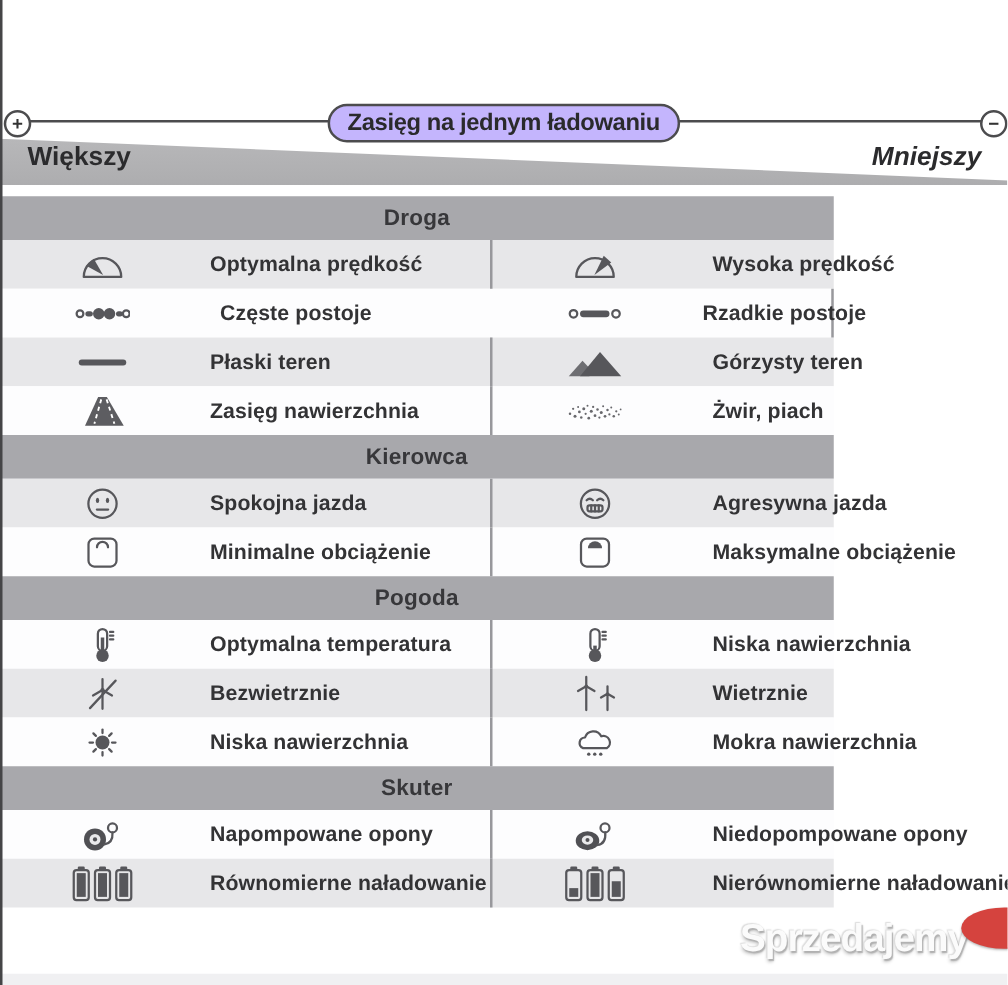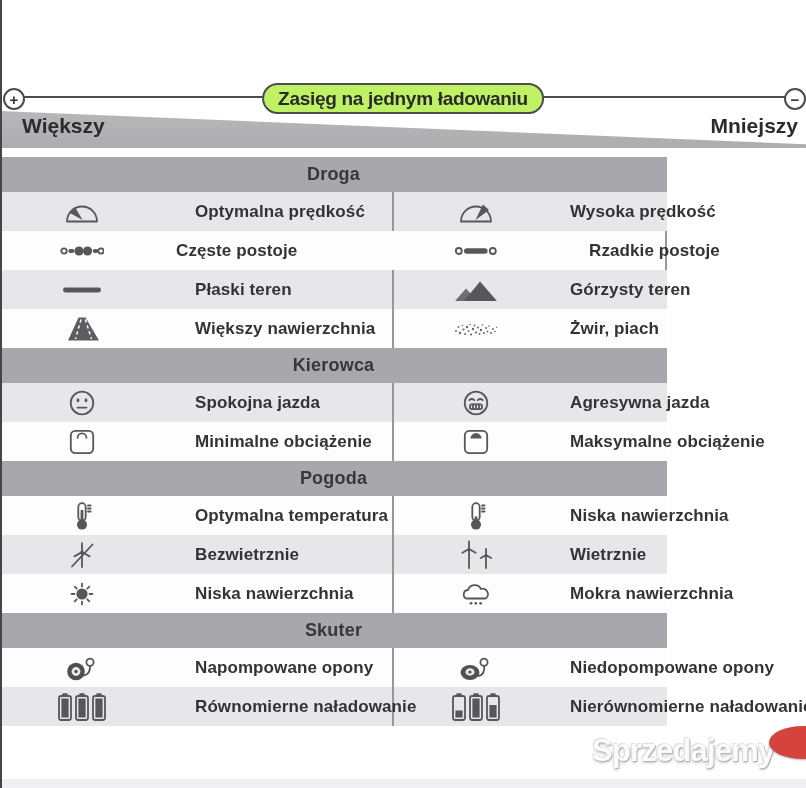--- a/index.html
+++ b/index.html
@@ -7,53 +7,53 @@
     width:806px;height:788px;position:relative;overflow:hidden;
     background:#ffffff;font-family:"Liberation Sans",sans-serif;
     -webkit-font-smoothing:antialiased;
   }
   .edge-left{position:absolute;left:0;top:0;width:2px;height:788px;background:#454547;z-index:5;}
   .bottom-strip{position:absolute;left:0;bottom:0;width:806px;height:9px;background:#f0f0f2;}
 
   
   .pill{
     position:absolute;left:50%;transform:translateX(-50%);top:83px;height:27px;
-    padding:0 14px;border:2px solid #4c4c4e;border-radius:17px;background:#bef264;
+    padding:0 14px;border:2px solid #4c4c4e;border-radius:17px;background:#c4b5fd;
     display:flex;align-items:center;justify-content:center;
     font-size:19px;font-weight:bold;letter-spacing:-0.3px;color:#2a2a2c;z-index:2;white-space:nowrap;
   }
   .hline{position:absolute;top:96px;height:2px;background:#4c4c4e;z-index:1;}
   .hline.l{left:20px;width:380px;}
   .hline.r{left:406px;width:380px;}
   .circle-end{
     position:absolute;top:88px;width:18px;height:18px;border:2px solid #4c4c4e;border-radius:50%;
     background:#fff;display:flex;align-items:center;justify-content:center;
     font-size:15px;line-height:1;color:#333;z-index:2;font-weight:bold;
   }
   .circle-end.plus{left:3px;}
   .circle-end.minus{left:784px;}
   .wedge{
     position:absolute;left:0;top:111px;width:806px;height:37px;
     background:linear-gradient(#b7b7b9,#adadaf);
     clip-path:polygon(0 0,100% 90%,100% 100%,0 100%);
   }
   .axis-label{position:absolute;top:114px;font-size:21px;font-weight:bold;color:#2b2b2d;z-index:2;margin-left:16px;}
   .axis-label.l{left:6px;}
-  .axis-label.r{right:8px;}
+  .axis-label.r{right:21px;font-style:italic;}
 
   
   .table{position:absolute;left:0;top:157px;width:667px;}
   .sec{
     height:35px;background:#a8a8ac;display:flex;align-items:center;justify-content:center;
     font-size:18px;font-weight:bold;color:#37373a;letter-spacing:.2px;
   }
   .row{height:39px;display:grid;grid-template-columns:394px 1fr;background:#fdfdfe;}
   .row.shade{background:#e7e7e9;}
   .cell{display:flex;align-items:center;min-width:0;}
-  .cell.l{border-right:2px solid #98989c;gap:27px;}
+  .cell.l{border-right:2px solid #98989c;}
   .ibox{width:52px;margin-left:56px;display:flex;align-items:center;justify-content:center;flex:none;}
   .lbl{margin-left:60px;font-size:17px;font-weight:bold;letter-spacing:.1px;color:#333335;white-space:nowrap;}
   .cell.r .lbl{margin-left:68px;}
 
   .icn{stroke:#57575b;fill:none;stroke-width:1.8;stroke-linecap:round;stroke-linejoin:round;}
   .fil{fill:#57575b;stroke:none;}
 
   
   .logo{position:absolute;left:592px;top:733px;display:flex;align-items:flex-start;z-index:3;}
   .logo-text{
@@ -154,21 +154,21 @@
 
   <div class="row">
     <div class="cell l">
       <span class="ibox">
         <svg width="40" height="27" viewBox="0 0 40 27">
             <path d="M6,25.5 L16.5,2.5 L23.5,2.5 L37,25.5 Z" fill="#5d5d61"></path>
             <path d="M19,4.5 L13.5,24" stroke="#fff" stroke-width="1.5" stroke-dasharray="3.2 3" fill="none"></path>
             <path d="M23.3,4.5 L29.5,24" stroke="#fff" stroke-width="1.5" stroke-dasharray="3.2 3" fill="none"></path>
           </svg>
       </span>
-      <span class="lbl">Większy nawierzchnia</span>
+      <span class="lbl">Zasięg nawierzchnia</span>
     </div>
     <div class="cell r">
       <span class="ibox">
         <svg width="46" height="24" viewBox="0 0 46 24">
             <g fill="#68686c">
               <circle cx="3" cy="14" r="1"></circle>
               <circle cx="5.5" cy="10" r="0.9"></circle>
               <circle cx="7" cy="16" r="1.2"></circle>
               <circle cx="9.5" cy="8.5" r="0.8"></circle>
               <circle cx="10.5" cy="12.5" r="1.1"></circle>

